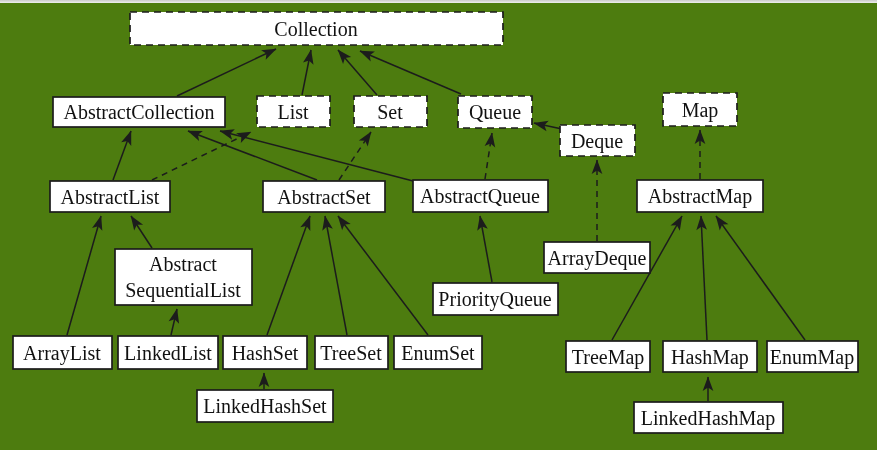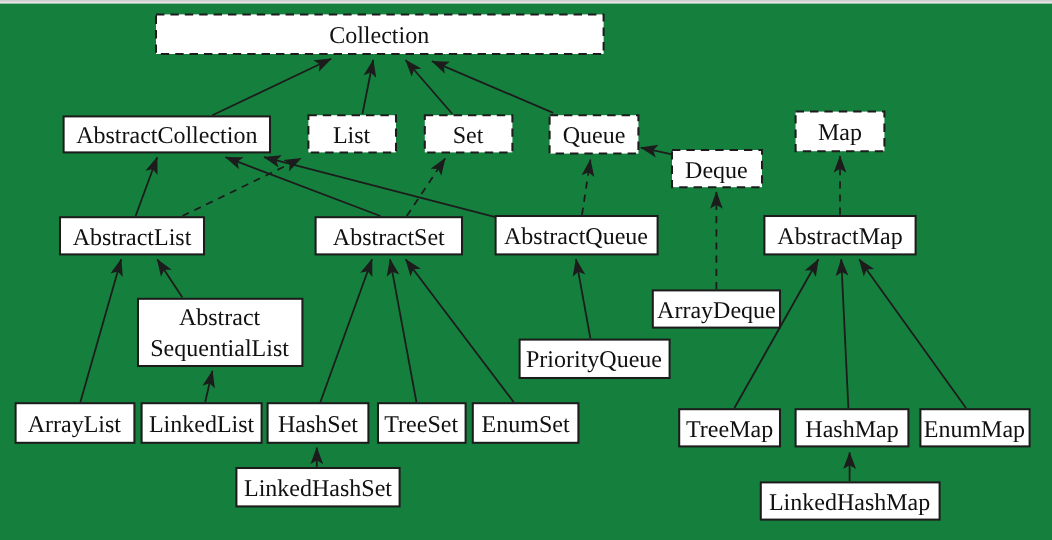--- a/index.html
+++ b/index.html
@@ -1,19 +1,19 @@
 <!DOCTYPE html>
 <html><head>
 <meta charset="utf-8">
 <style>
   html, body { margin: 0; padding: 0; background: #ffffff; }
   .stage {
     position: relative;
     width: 877px; height: 450px;
-    background: #15803d;
+    background: #4d7c0f;
     overflow: hidden;
     font-family: "Liberation Serif", "DejaVu Serif", serif;
   }
   .top-edge {
     position: absolute; top: 0; left: 0;
     width: 877px; height: 3px;
     background: linear-gradient(#c9c9c9, #efefef);
   }
   svg { display: block; }
   .box {

